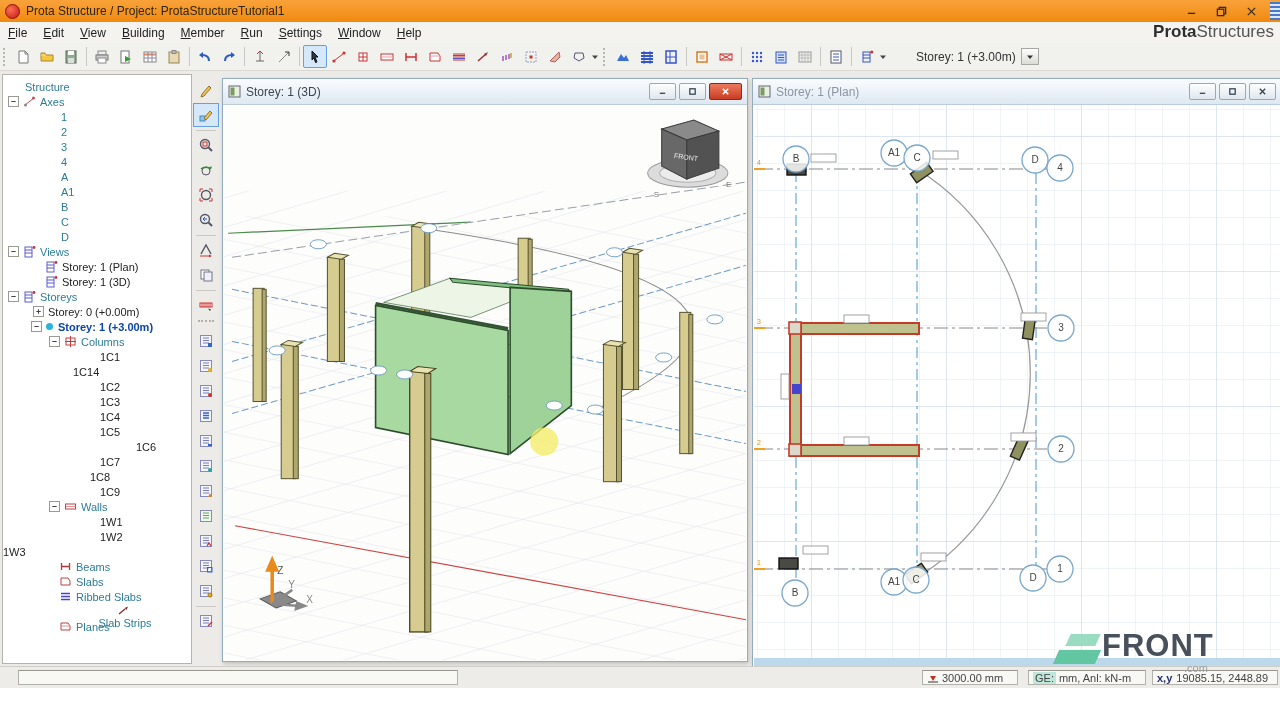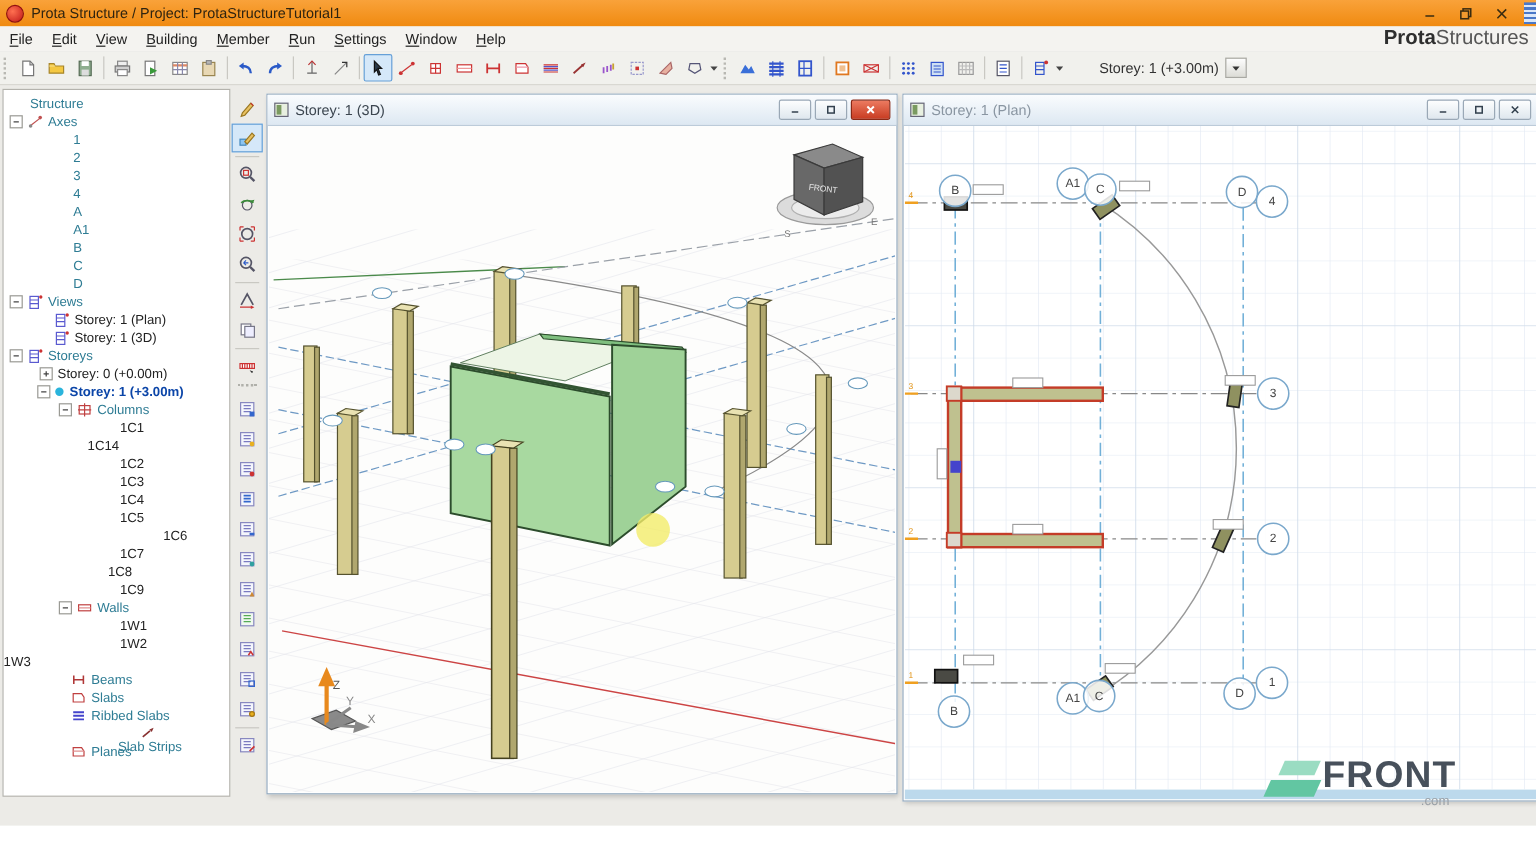--- a/index.html
+++ b/index.html
@@ -964,20 +964,38 @@
           <text x="794" y="595">B</text>
           <text x="893" y="584">A1</text>
           <text x="915" y="582">C</text>
           <text x="1032" y="580">D</text>
         </g>
       </svg>
     </div>
     <div id="plan-bottom"></div>
   </div>
 
+  <div id="statusbar" class="abs">
+    <div class="sbox" style="left:18px;width:440px;"></div>
+    <div class="sbox" style="left:922px;width:96px;">
+      <svg width="12" height="12" viewBox="0 0 12 12" style="margin-right:3px;">
+          <polygon points="3,4 9,4 6,9" fill="#c03020"></polygon>
+          <path d="M1 10h10" stroke="#333"></path>
+        </svg>
+      <span>3000.00 mm</span>
+    </div>
+    <div class="sbox" style="left:1028px;width:118px;">
+      <span class="ge-hl">GE:</span>
+      <span>mm,  Anl: kN-m</span>
+    </div>
+    <div class="sbox" style="left:1152px;width:126px;">
+      <span class="xy-lbl">x,y</span>
+      <span>19085.15, 2448.89</span>
+    </div>
+  </div>
   <div id="bottom-white" class="abs"></div>
 
   <div id="watermark" class="abs">
     <div class="wm-bar" style="left:18px;top:8px;width:30px;height:12px;background:#9adcc2;"></div>
     <div class="wm-bar" style="left:6px;top:24px;width:42px;height:14px;background:#62c6a2;"></div>
     <div id="wm-text">FRONT</div>
     <div id="wm-tld">.com</div>
   </div>
 
 </div>

